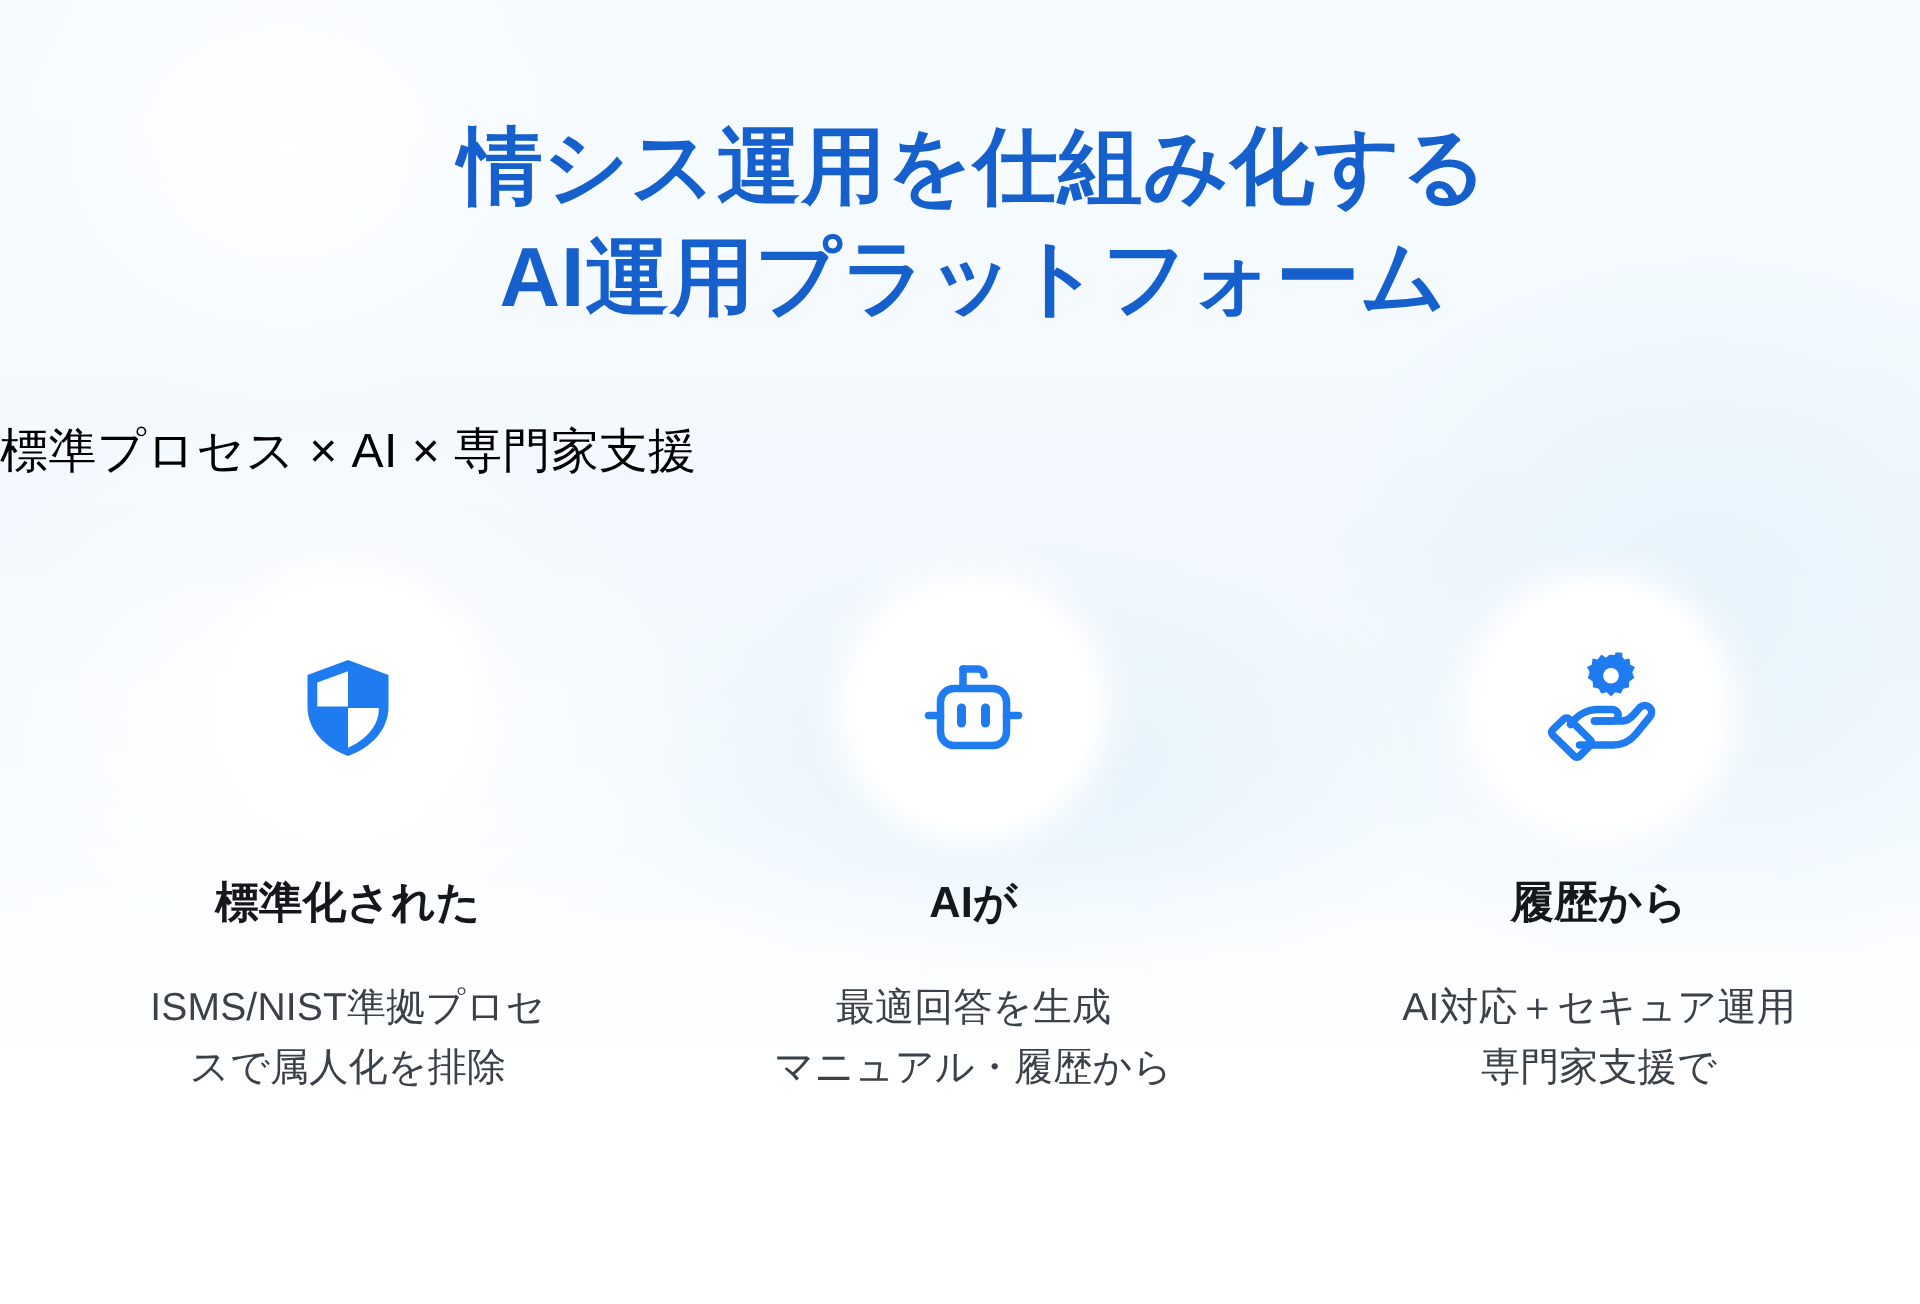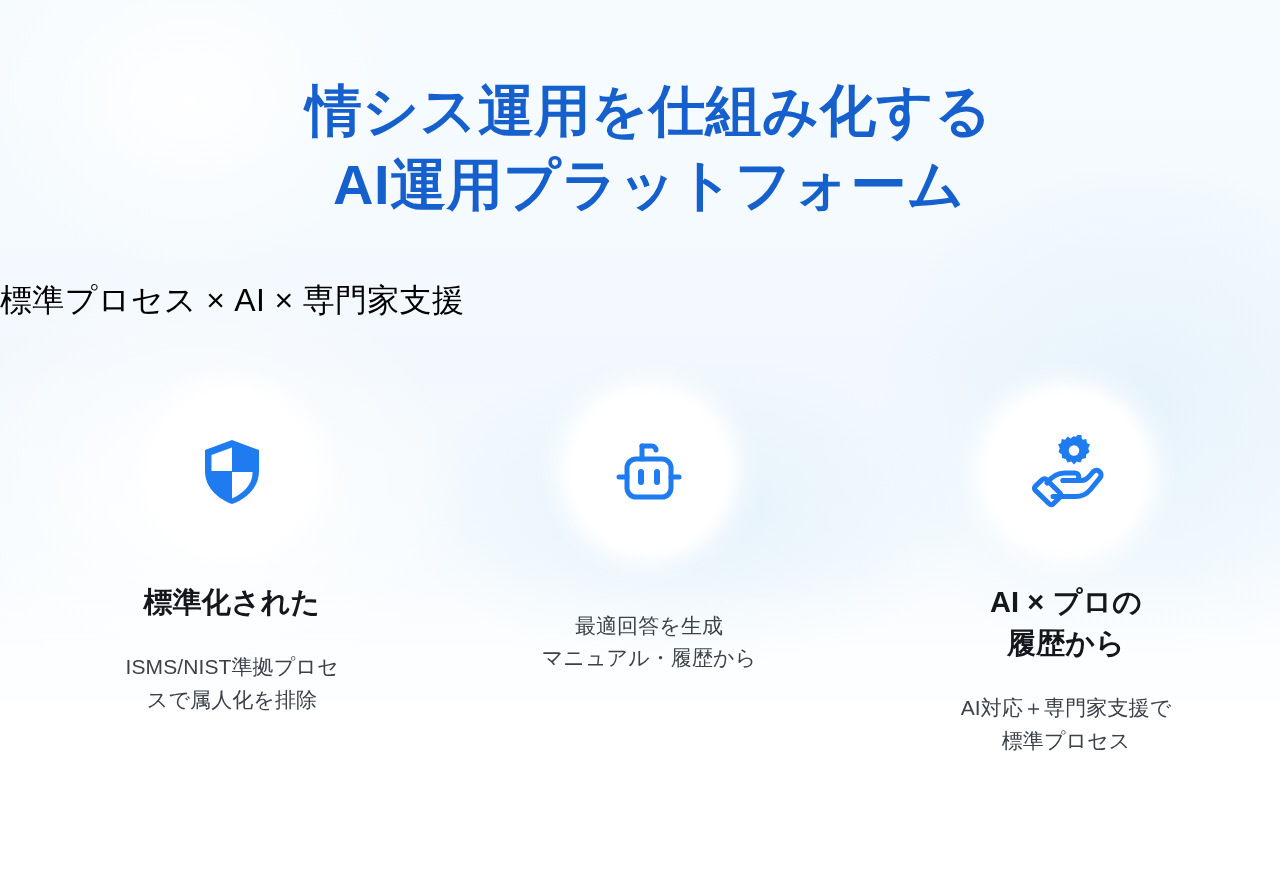--- a/index.html
+++ b/index.html
@@ -178,21 +178,21 @@
     font-size: 29px;
     font-weight: 700;
     line-height: 1.42;
     letter-spacing: 0.005em;
   }
   .feature-title .t-line { display: block; white-space: nowrap; }
 
   .feature-desc {
     margin: 28px 0 0 0;
     color: #3a4149;
-    font-size: 21px;
+    font-size: 26px;
     font-weight: 400;
     line-height: 1.54;
     letter-spacing: 0.005em;
   }
   .feature-desc .d-line { display: block; white-space: nowrap; }
 </style>
 </head>
 <body>
 
 <div class="hero">
@@ -248,20 +248,21 @@
               <path d="M30 7 V20"></path>
               <path d="M15 38 H7"></path>
               <path d="M59 38 H67"></path>
               <path d="M29 33 V43" stroke-width="6"></path>
               <path d="M45 33 V43" stroke-width="6"></path>
             </svg>
           </span>
         </div>
       </div>
       <h2 class="feature-title">
+        <span class="t-line">AIが</span>
       </h2>
       <p class="feature-desc">
         <span class="d-line">最適回答を生成</span>
         <span class="d-line">マニュアル・履歴から</span>
       </p>
     </div>
 
     <div class="feature">
       <div class="icon-disc-wrap">
         <div class="icon-disc-glow"></div>
@@ -288,23 +289,22 @@
                          A4.6 4.6 0 0 1 73.2 42.6 L63.5 54.5 C59.5 59.3 54.6 61.6 48.4 61.6 L26 61.6"></path>
                 <path d="M15.5 44.4 L8.2 51.4 A2.6 2.6 0 0 0 8.2 55.1 L22.4 69.0
                          A2.6 2.6 0 0 0 26.1 69.0 L33.2 61.9 A2.6 2.6 0 0 0 33.2 58.2
                          L19.2 44.4 A2.6 2.6 0 0 0 15.5 44.4 Z"></path>
               </g>
             </svg>
           </span>
         </div>
       </div>
       <h2 class="feature-title">
-        <span class="t-line">AI × プロの</span>
         <span class="t-line">履歴から</span>
       </h2>
       <p class="feature-desc">
-        <span class="d-line">AI対応＋専門家支援で</span>
-        <span class="d-line">標準プロセス</span>
+        <span class="d-line">AI対応＋セキュア運用</span>
+        <span class="d-line">専門家支援で</span>
       </p>
     </div>
 
   </div>
 </div>
 
 </body></html>

